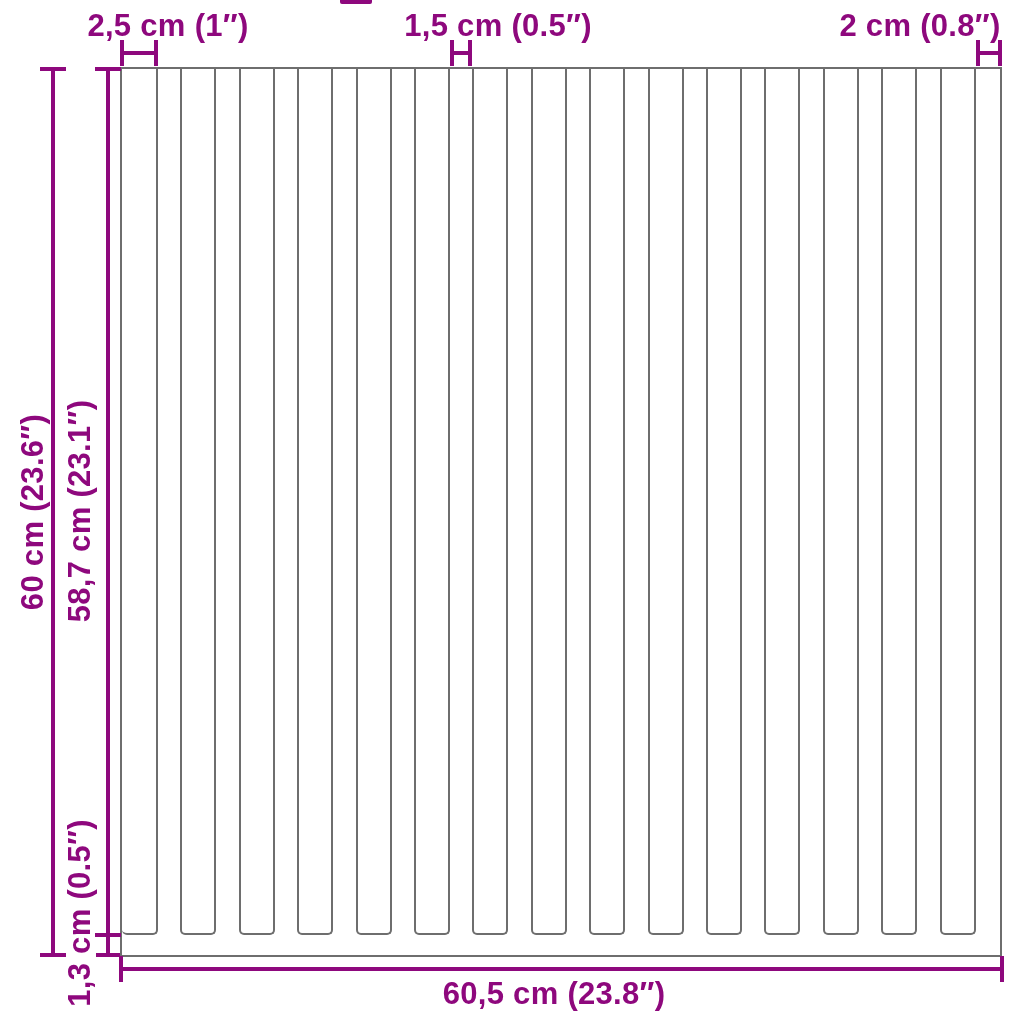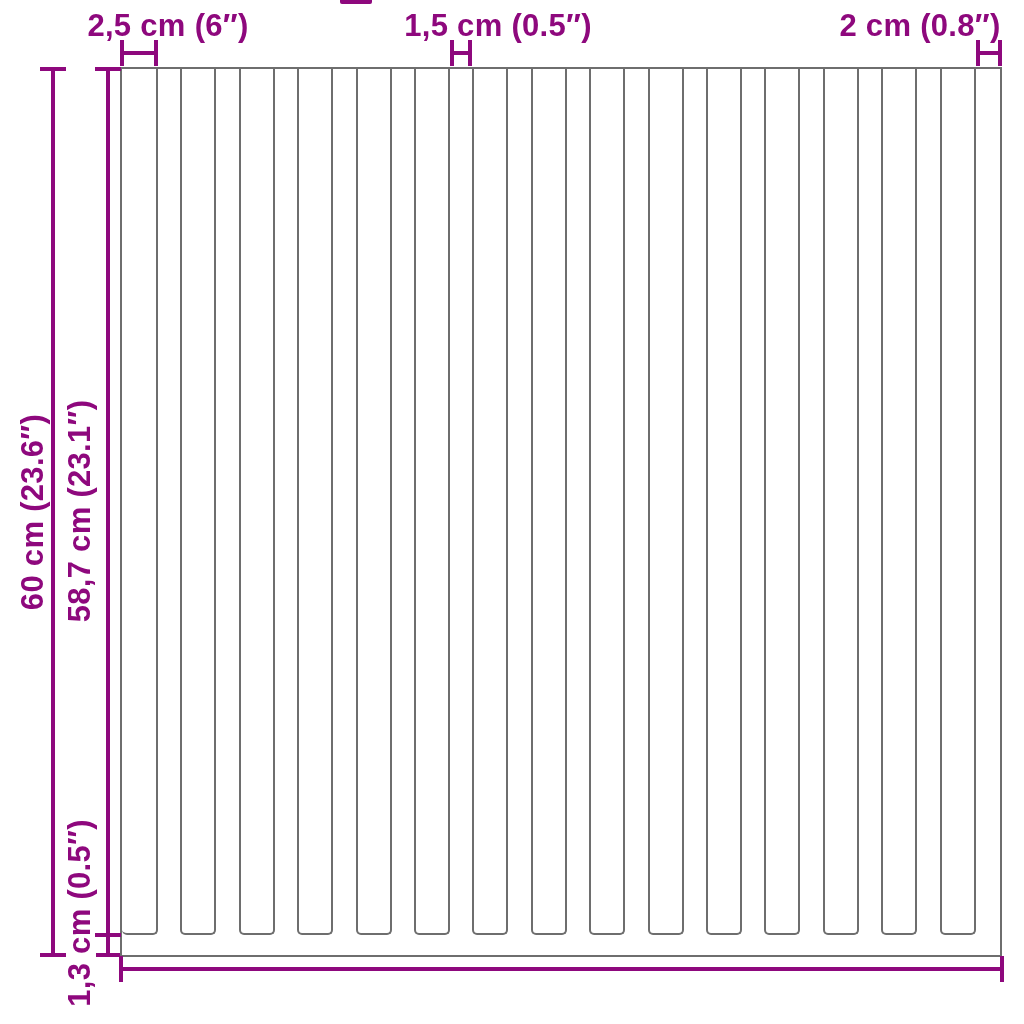--- a/index.html
+++ b/index.html
@@ -121,21 +121,22 @@
   <div class="hbracket" style="left:120px; width:38px;"></div>
   <div class="hbracket" style="left:450px; width:22px;"></div>
   <div class="hbracket" style="left:976px; width:26px;"></div>
 
   <div class="vdim" style="left:51px; top:67px; height:890px;"></div>
   <div class="vdim" style="left:106px; top:67px; height:870px;"></div>
   <div class="vdim small" style="left:106px; top:933px; height:24px;"></div>
 
   <div class="hdim" style="left:119px; top:967px; width:885px;"></div>
 
-  <div class="dim-label hlabel" style="left:168px; top:8px;">2,5 cm (6″)</div>
+  <div class="dim-label hlabel" style="left:168px; top:8px;">2,5 cm (1″)</div>
   <div class="dim-label hlabel" style="left:498px; top:8px;">1,5 cm (0.5″)</div>
   <div class="dim-label hlabel" style="left:920px; top:8px;">2 cm (0.8″)</div>
 
   <div class="dim-label vlabel" style="left:33px; top:512px;">60 cm (23.6″)</div>
   <div class="dim-label vlabel" style="left:80px; top:511px;">58,7 cm (23.1″)</div>
   <div class="dim-label vlabel" style="left:80px; top:913px;">1,3 cm (0.5″)</div>
 
+  <div class="dim-label hlabel" style="left:554px; top:976px;">60,5 cm (23.8″)</div>
 </div>
 
 </body></html>

